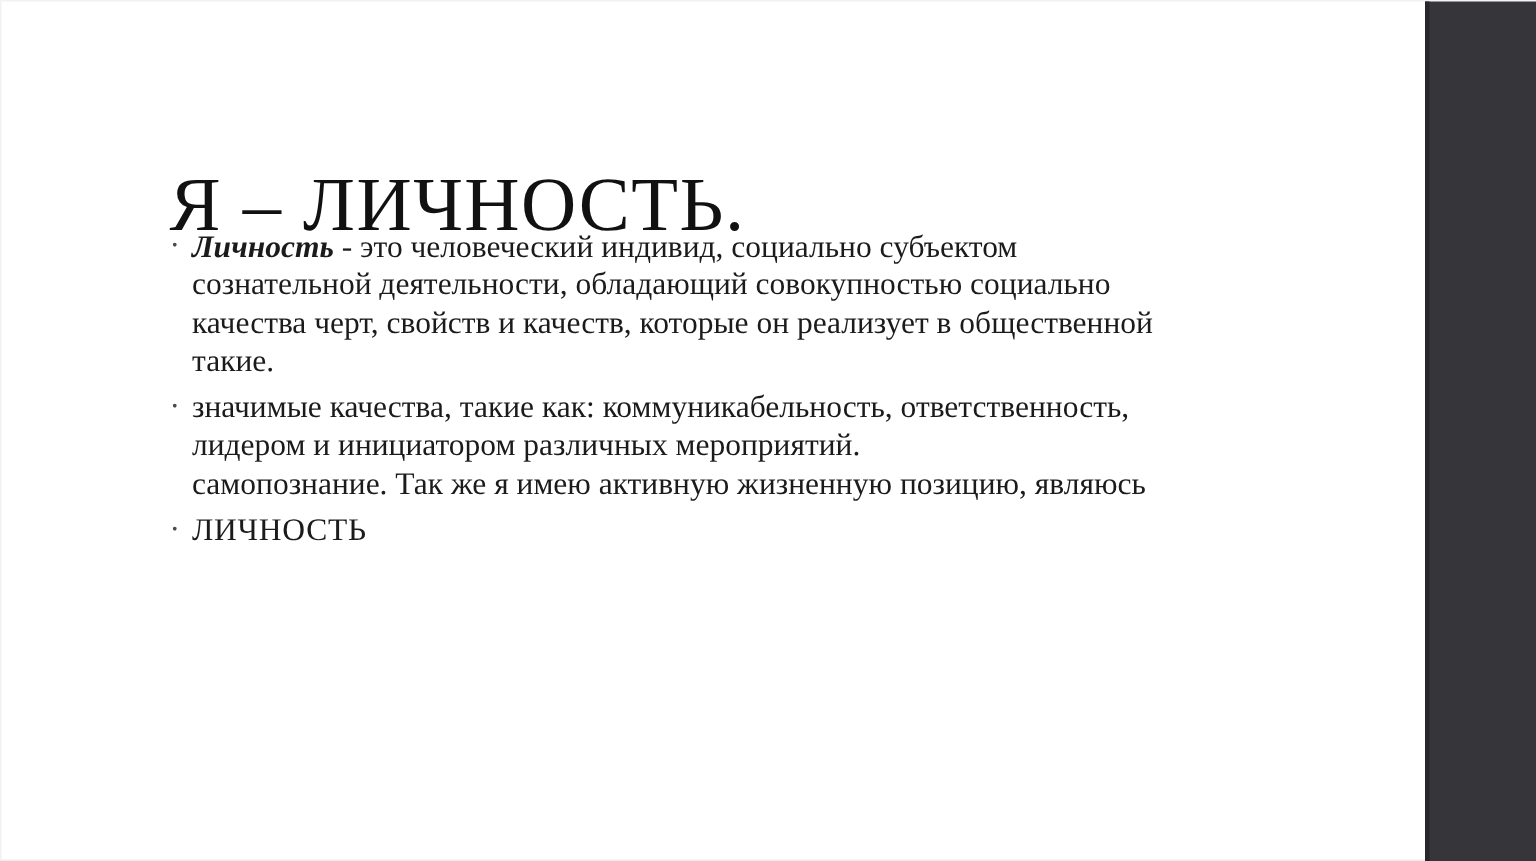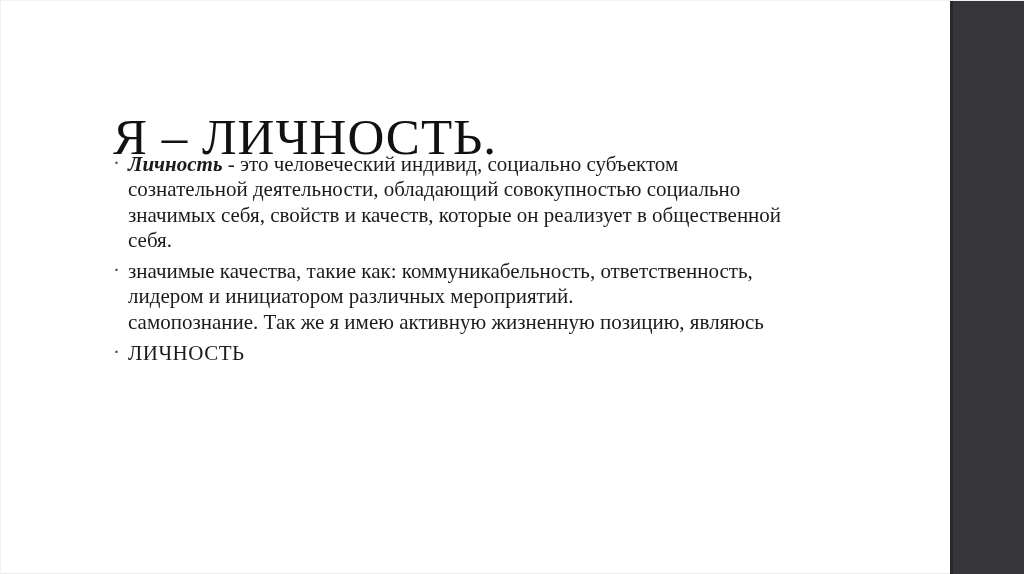--- a/index.html
+++ b/index.html
@@ -86,22 +86,22 @@
   <div class="sidebar"></div>
 
   <h1 class="slide-title">Я – ЛИЧНОСТЬ.</h1>
 
   <ul class="bullets">
 
     <li class="bullet-item">
       <span class="bullet-marker">·</span>
       <div class="bullet-line"><span class="bullet-lead">Личность</span><span> - это человеческий индивид, социально субъектом</span></div>
       <div class="bullet-line">сознательной деятельности, обладающий совокупностью социально</div>
-      <div class="bullet-line">значимых себя, свойств и качеств, которые он реализует в общественной</div>
-      <div class="bullet-line">себя.</div>
+      <div class="bullet-line">качества черт, свойств и качеств, которые он реализует в общественной</div>
+      <div class="bullet-line">такие.</div>
     </li>
 
     <li class="bullet-item">
       <span class="bullet-marker">·</span>
       <div class="bullet-line">значимые качества, такие как: коммуникабельность, ответственность,</div>
       <div class="bullet-line">лидером и инициатором различных мероприятий.</div>
       <div class="bullet-line">самопознание. Так же я имею активную жизненную позицию, являюсь</div>
     </li>
 
     <li class="bullet-item">

